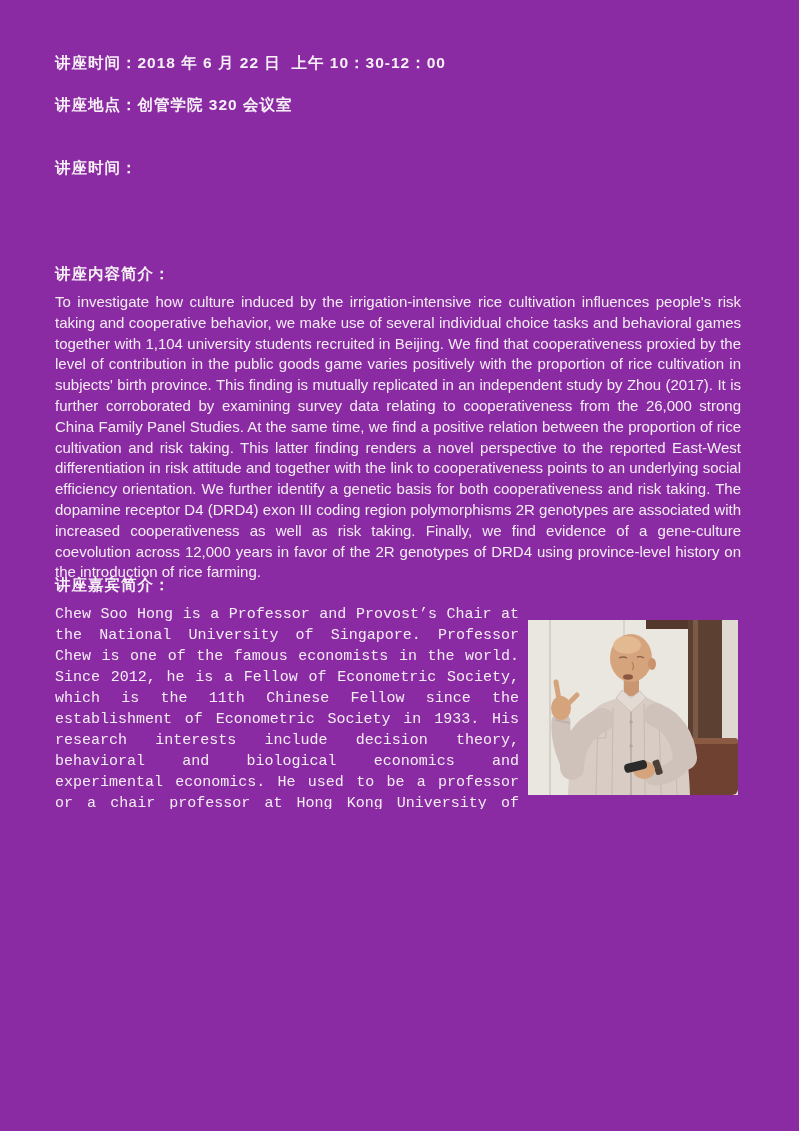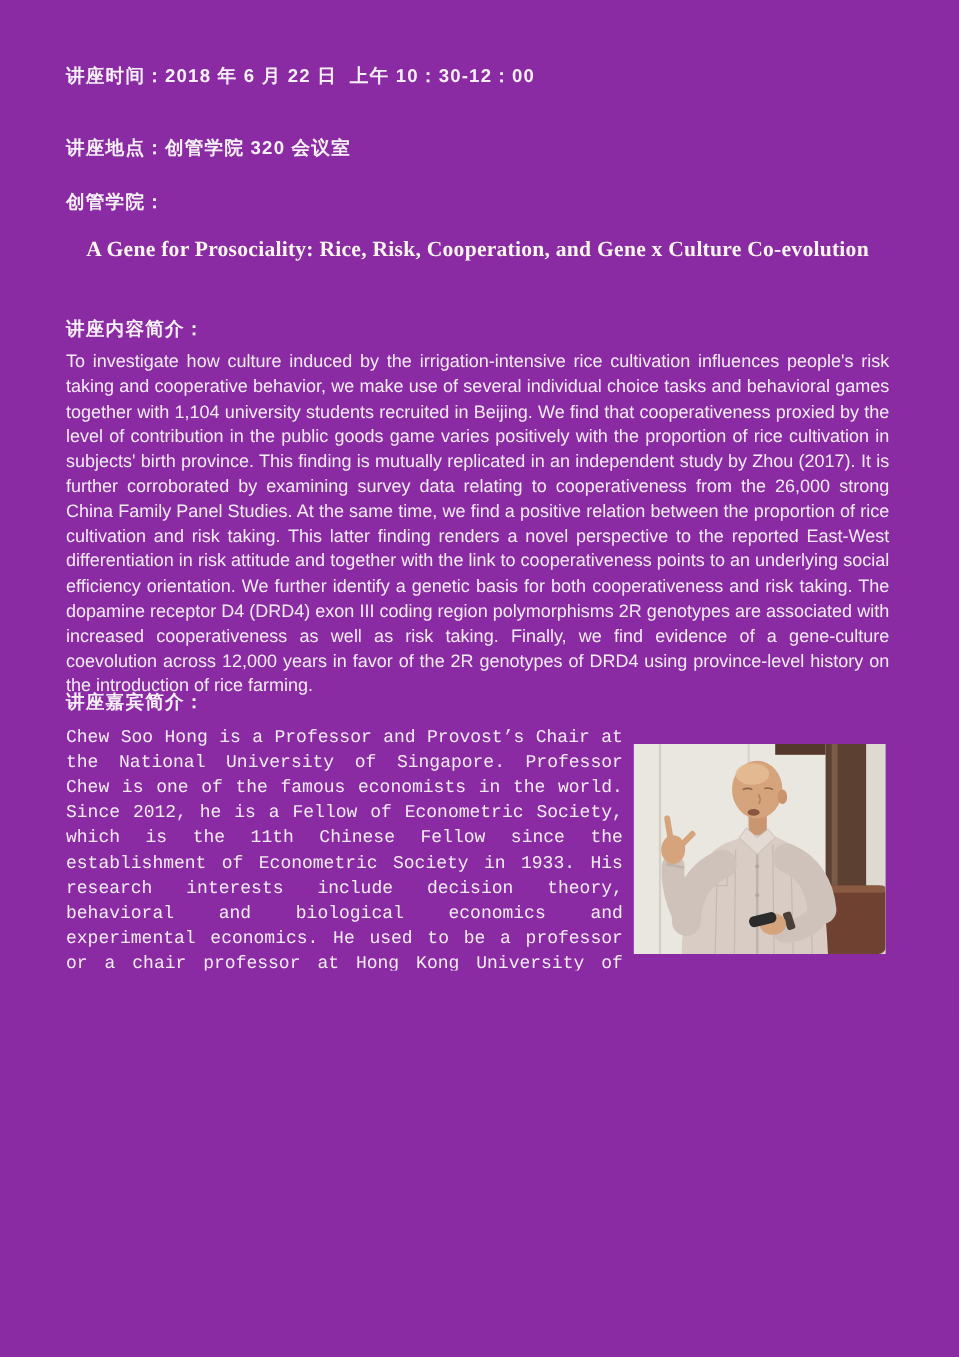--- a/index.html
+++ b/index.html
@@ -4,21 +4,21 @@
 <style>
   html,body{margin:0;padding:0;background:#8B2BA3;}
   .poster{
     position:relative;width:799px;height:809px;background:#8B2BA3;
     overflow:hidden;color:#F7F0F7;
     font-family:"Liberation Sans","DejaVu Sans",sans-serif;
   }
   .line{position:absolute;left:55px;font-weight:bold;font-size:15.5px;
         letter-spacing:1px;white-space:pre-wrap;color:#F7F0F7;}
   .time-line{top:53px;}
-  .location-line{top:113px;}
+  .location-line{top:95px;}
   .title-label{top:158px;}
   .abstract-label{top:264px;}
   .speaker-label{top:575px;}
   .inviter-line{top:837px;margin-left:12px;}
   .main-title{
     position:absolute;left:55px;width:686px;top:197px;text-align:center;
     font-family:"Liberation Serif","DejaVu Serif",serif;
     font-weight:bold;font-size:18px;color:#F9F5EC;letter-spacing:0.2px;
   }
   .abstract{
@@ -46,23 +46,22 @@
 </style>
 </head>
 <body>
 
 <div class="poster">
 
   <div class="line time-line">讲座时间：2018 年 6 月 22 日  上午 10：30-12：00</div>
 
   <div class="line location-line">讲座地点：创管学院 320 会议室</div>
 
-  <div class="line title-label">创管学院：</div>
+  <div class="line title-label">讲座时间：</div>
 
-  <div class="main-title">A Gene for Prosociality: Rice, Risk, Cooperation, and Gene x Culture Co-evolution</div>
 
   <div class="line abstract-label">讲座内容简介：</div>
 
   <div class="abstract">To investigate how culture induced by the irrigation-intensive rice cultivation influences people's risk taking and cooperative behavior, we make use of several individual choice tasks and behavioral games together with 1,104 university students recruited in Beijing. We find that cooperativeness proxied by the level of contribution in the public goods game varies positively with the proportion of rice cultivation in subjects' birth province. This finding is mutually replicated in an independent study by Zhou (2017). It is further corroborated by examining survey data relating to cooperativeness from the 26,000 strong China Family Panel Studies. At the same time, we find a positive relation between the proportion of rice cultivation and risk taking. This latter finding renders a novel perspective to the reported East-West differentiation in risk attitude and together with the link to cooperativeness points to an underlying social efficiency orientation. We further identify a genetic basis for both cooperativeness and risk taking. The dopamine receptor D4 (DRD4) exon III coding region polymorphisms 2R genotypes are associated with increased cooperativeness as well as risk taking. Finally, we find evidence of a gene-culture coevolution across 12,000 years in favor of the 2R genotypes of DRD4 using province-level history on the introduction of rice farming.</div>
 
   <div class="line speaker-label">讲座嘉宾简介：</div>
 
   <div class="bio">Chew Soo Hong is a Professor and Provost’s Chair at the National University of Singapore. Professor Chew is one of the famous economists in the world. Since 2012, he is a Fellow of Econometric Society, which is the 11th Chinese Fellow since the establishment of Econometric Society in 1933.  His research interests include decision theory, behavioral and biological economics and experimental economics. He used to be a professor or a chair professor at Hong Kong University of Science and Technology, University of Arizona, Johns Hopkins University, and University of California, Irvine. His work has been published in top journals, such as PNAS, Econometrica, Review of Economic Studies, Journal of Economic Theory, Management Science, etc.</div>
 
   <div class="photo">

